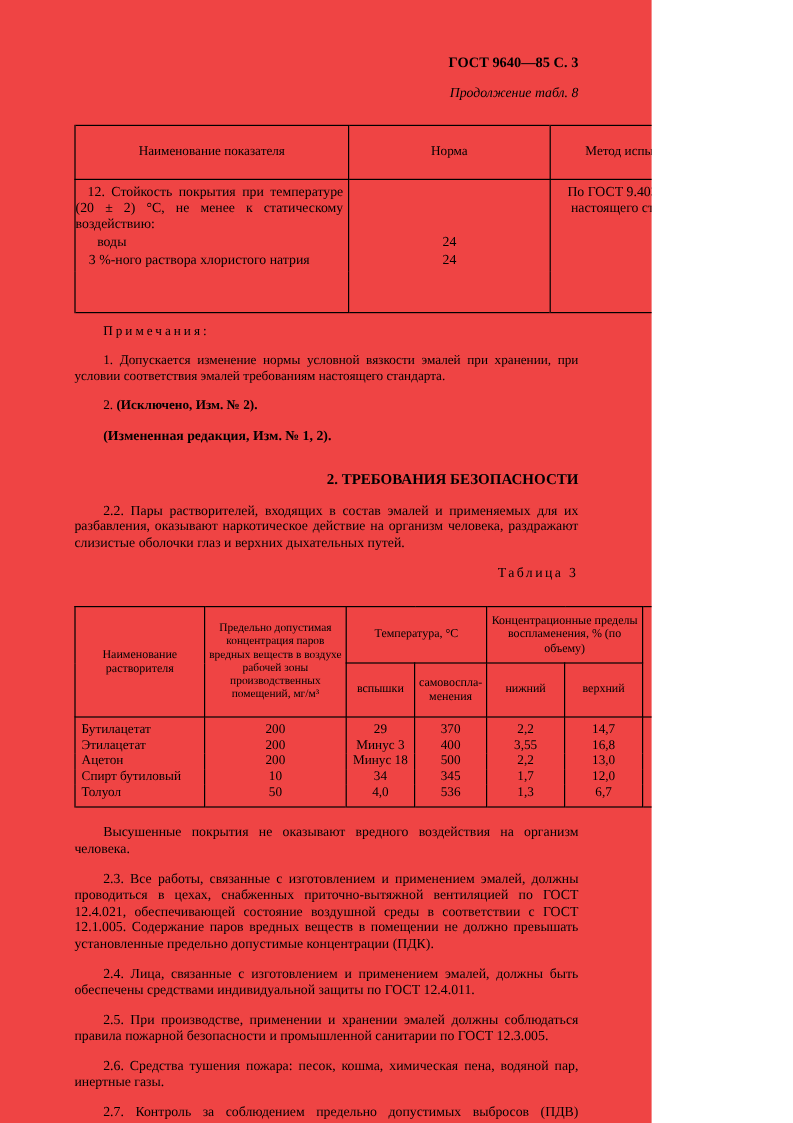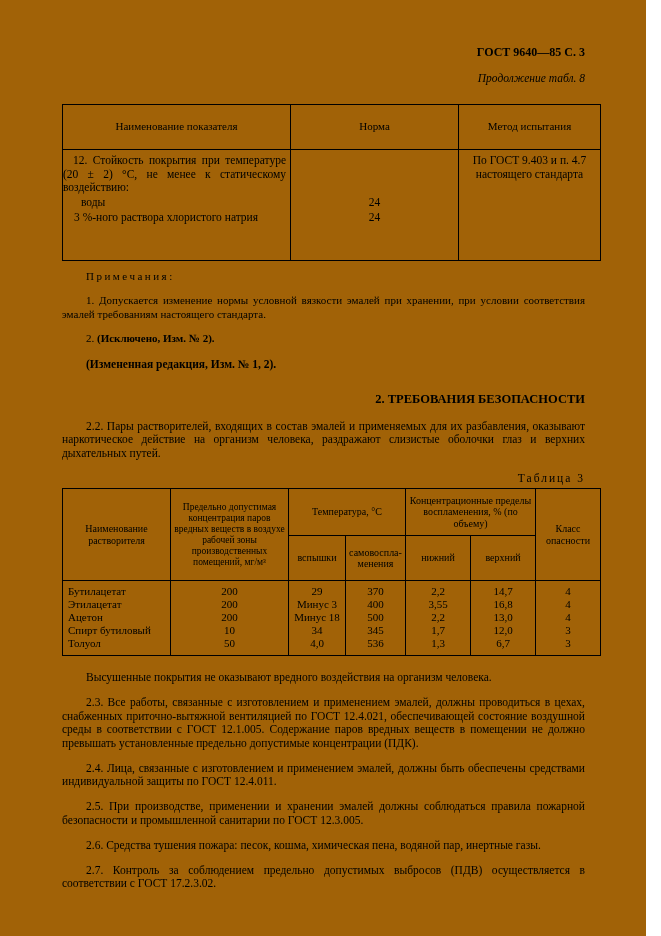--- a/index.html
+++ b/index.html
@@ -1,18 +1,18 @@
 <!DOCTYPE html>
 <html><head>
 <meta charset="utf-8">
 <style>
   html, body { margin: 0; padding: 0; background: #ffffff; }
   .page {
-    width: 646px; height: 936px; box-sizing: border-box;
-    padding: 46px 61px 0 62px; background: #a16207; color: #000;
+    width: 543px; height: 936px; box-sizing: border-box;
+    padding: 46px 61px 0 62px; background: #ef4444; color: #000;
     font-family: "Liberation Serif", "DejaVu Serif", serif;
     font-size: 11.5px; line-height: 13.5px; overflow: hidden; position: relative;
   }
   .doc-ref { text-align: right; font-weight: bold; font-size: 12px; }
   .continuation { text-align: right; font-style: italic; margin-top: 12px; }
 
   table { border-collapse: collapse; width: 100%; table-layout: fixed; }
 
   
   .t2 { margin-top: 19px; border: 1.2px solid #000; }
@@ -28,21 +28,21 @@
   
   .notes { margin-top: 9px; font-size: 11px; line-height: 13.5px; }
   .notes-title { letter-spacing: 2.5px; text-indent: 24px; }
   .para { text-align: justify; text-indent: 24px; }
   .amendment { margin-top: 12px; font-weight: bold; }
 
   
   .sec-heading { margin-top: 22px; margin-bottom: 13px; text-align: right; font-weight: bold; font-size: 12.5px; }
 
   
-  .t3-caption { text-align: right; letter-spacing: 2px; margin-top: 5px; margin-bottom: 3px; }
+  .t3-caption { text-align: right; letter-spacing: 2px; margin-top: 5px; margin-bottom: 20px; }
   .t3 { border: 1.2px solid #000; }
   .t3 thead th { border: 1.2px solid #000; font-weight: normal; text-align: center; vertical-align: middle; font-size: 10px; line-height: 11.5px; padding: 2px 3px; }
   .t3 thead .row-group th { height: 42px; }
   .t3 thead .row-sub th { height: 40px; }
   .t3 thead th.mpc { font-size: 9.5px; line-height: 11px; }
   .t3 tbody td { border-left: 1.2px solid #000; border-right: 1.2px solid #000; font-size: 11px; line-height: 13px; text-align: center; padding: 0 3px; vertical-align: top; }
   .t3 tbody td.lft { text-align: left; padding-left: 5px; }
   .t3 tbody tr:first-child td { padding-top: 4px; }
   .t3 tbody tr:last-child td { padding-bottom: 5px; }
 

